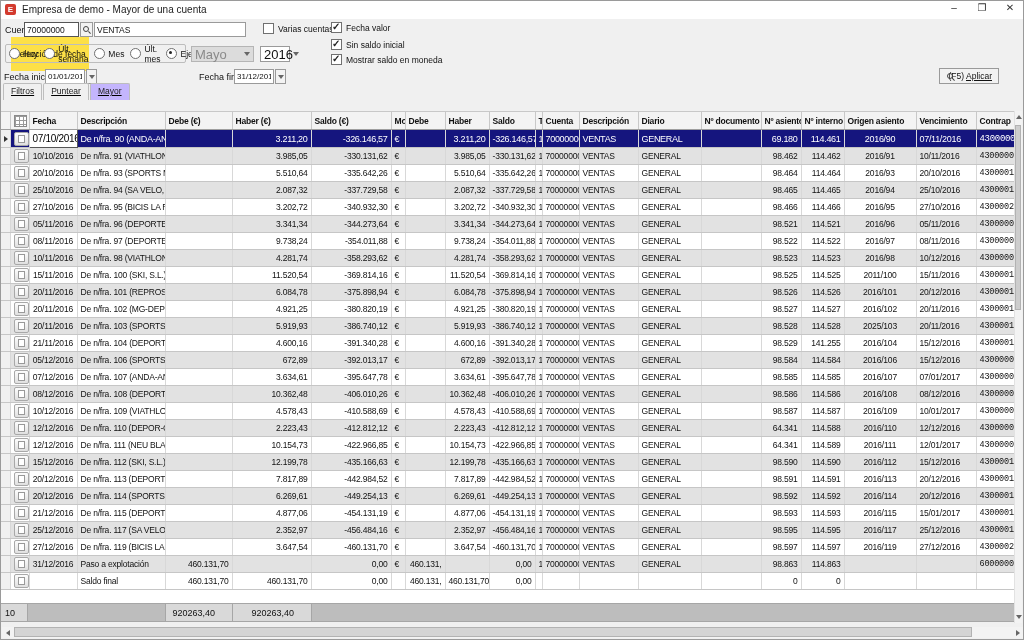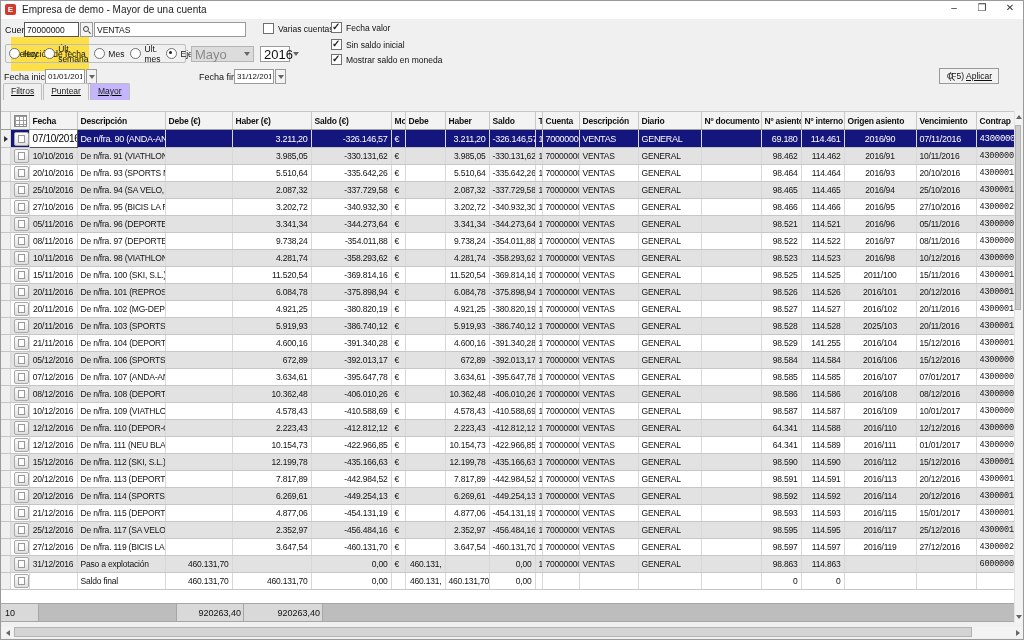--- a/index.html
+++ b/index.html
@@ -66,21 +66,21 @@
     background:linear-gradient(#fdfdfd,#e0e0e0);position:relative;vertical-align:middle;}
   .docbtn::after{content:"";position:absolute;left:3px;top:2px;width:5px;height:6px;border:1px solid #999;background:#fff;}
   .gridicon{display:inline-block;width:11px;height:10px;border:1px solid #8a8a8a;background-color:#fff;
     background-image:linear-gradient(#9a9a9a 1px,transparent 1px),linear-gradient(90deg,#9a9a9a 1px,transparent 1px);
     background-size:4px 4px;vertical-align:middle;}
   
   .footer{position:absolute;left:0;top:602px;width:1017px;height:19px;background:#bdbdbd;display:flex;
     font-size:9px;color:#111;box-sizing:border-box;border-top:1px solid #a6a6a6;border-bottom:1px solid #a6a6a6;}
   .fcell{box-sizing:border-box;border-right:1px solid #a6a6a6;height:100%;display:flex;align-items:center;}
   .fcell.light{background:#d9d9d9;}
-  .fcell.num{justify-content:flex-end;padding-right:2px;}
+  .fcell.num{justify-content:flex-end;padding-right:17px;}
   
   .vscroll{position:absolute;right:1px;top:110px;width:7px;height:512px;background:#f3f3f3;border-left:1px solid #e2e2e2;}
   .varr{position:absolute;left:0;width:7px;height:12px;display:flex;align-items:center;justify-content:center;}
   .vthumb{position:absolute;left:0px;top:14px;width:6px;height:185px;background:#cdcdcd;border:1px solid #b2b2b2;box-sizing:border-box;}
   .hscroll{position:absolute;left:1px;top:626px;width:1021px;height:11px;background:#f3f3f3;}
   .harr{position:absolute;top:0;width:11px;height:11px;display:flex;align-items:center;justify-content:center;}
   .hthumb{position:absolute;left:12px;top:0px;width:958px;height:10px;background:#d4d4d4;border:1px solid #b2b2b2;box-sizing:border-box;}
 </style>
 </head>
 <body>
@@ -659,21 +659,21 @@
             <td class="rgt">10.154,73</td>
             <td class="rgt">-422.966,85</td>
             <td class="ctr">1</td>
             <td class="lft">70000000</td>
             <td class="lft">VENTAS</td>
             <td class="lft">GENERAL</td>
             <td class="lft"></td>
             <td class="rgt">64.341</td>
             <td class="rgt red">114.589</td>
             <td class="ctr">2016/111</td>
-            <td class="lft">01/01/2017</td>
+            <td class="lft">12/01/2017</td>
             <td class="lft c-contrap">43000008 - N</td>
           </tr>
           <tr class="">
             <td class="rowsel"></td>
             <td class="iconcell"><span class="docbtn"></span></td>
             <td class="c-fecha">15/12/2016</td>
             <td class="lft">De n/fra. 112 (SKI, S.L.)</td>
             <td class="rgt"></td>
             <td class="rgt">12.199,78</td>
             <td class="rgt">-435.166,63</td>
@@ -851,21 +851,21 @@
             <td class="rgt">0</td>
             <td class="ctr"></td>
             <td class="lft"></td>
             <td class="lft c-contrap"></td>
           </tr>
         </tbody>
       </table>
   </div>
 
   <div class="footer">
-    <span class="fcell light" style="width:38px;padding-left:4px;">10</span>
+    <span class="fcell light" style="width:27px;padding-left:4px;">10</span>
     <span class="fcell" style="width:138px;"></span>
     <span class="fcell light num" style="width:67px;">920263,40</span>
     <span class="fcell light num" style="width:79px;">920263,40</span>
     <span class="fcell" style="flex:1;border-right:none;"></span>
   </div>
 
   <div class="vscroll">
     <span class="varr" style="top:0;">
         <span class="tri-up"></span>
       </span>

